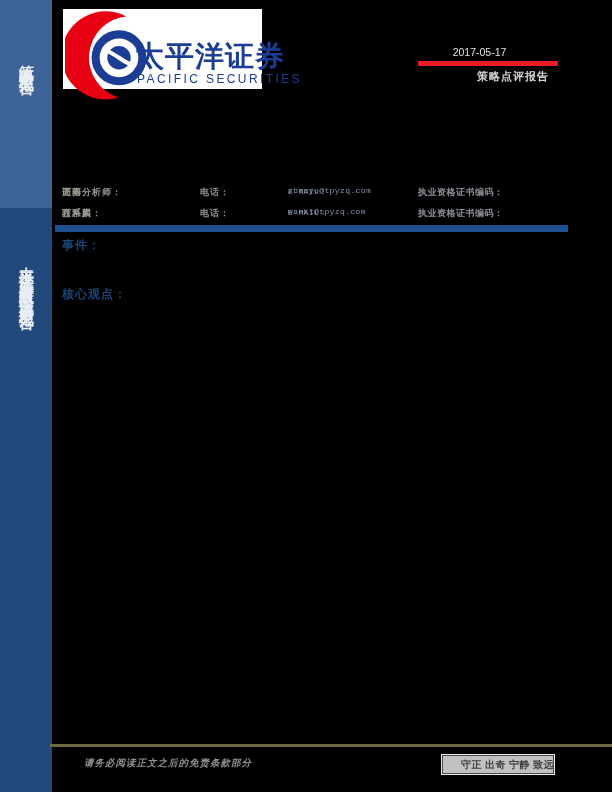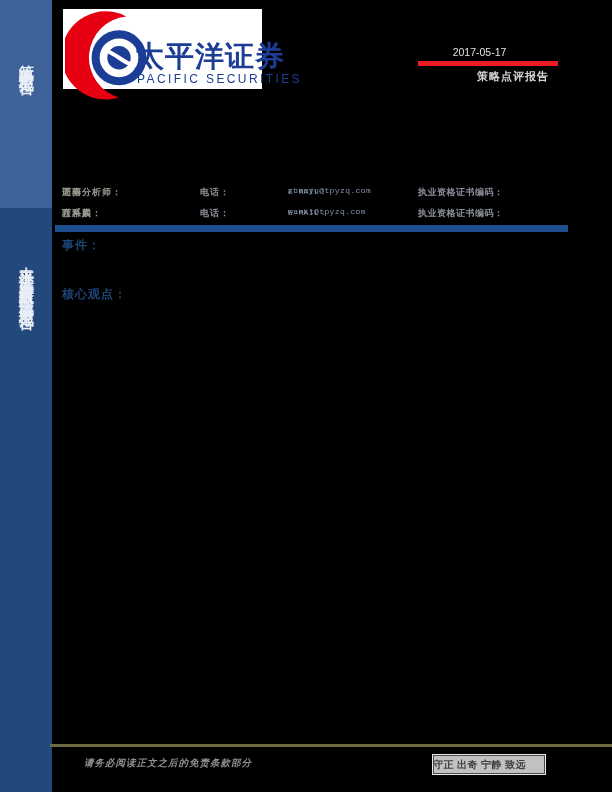--- a/index.html
+++ b/index.html
@@ -95,24 +95,24 @@
     background: #6c6a43;
   }
   .footer-disclaimer {
     position: absolute; left: 56px; top: 757px;
     font-size: 9.5px; color: #8f8f8f; font-style: italic; font-weight: bold;
     letter-spacing: 1px; font-family: "Liberation Serif", serif;
     white-space: nowrap;
     margin-left: 28px;
   }
   .footer-motto {
-    position: absolute; left: 432px; top: 754px; width: 112px; height: 19px;
+    position: absolute; left: 441px; top: 754px; width: 112px; height: 19px;
     background: #c1c1c1; border: 1px solid #e8e8e8;
     box-shadow: inset 0 0 0 1px #4a4a4a;
-    display: flex; align-items: center; justify-content: flex-start;
+    display: flex; align-items: center; justify-content: flex-end;
   }
   .footer-motto .motto-text {
     font-size: 10px; color: #3f3f3f; font-weight: bold;
     letter-spacing: 0.5px; white-space: nowrap;
     font-family: "Liberation Serif", serif;
   }
 </style>
 </head>
 <body>
 

